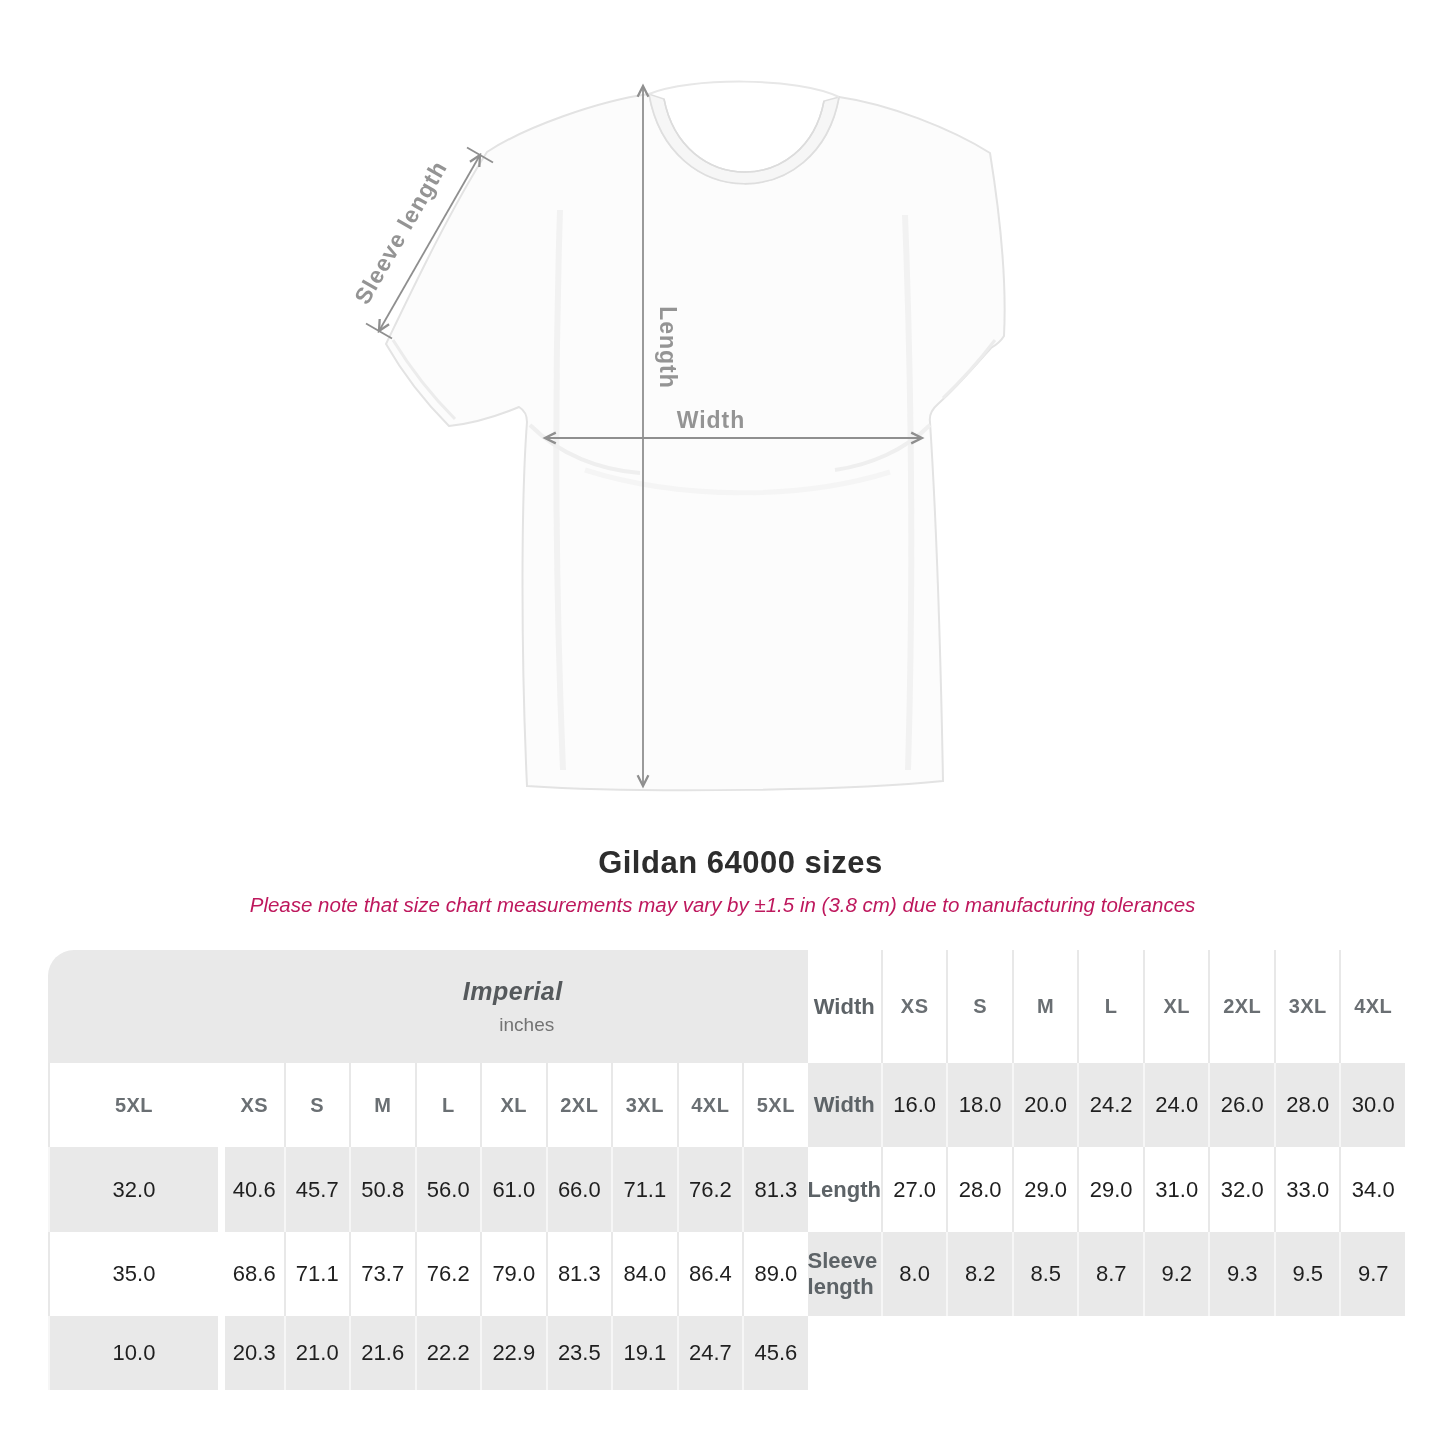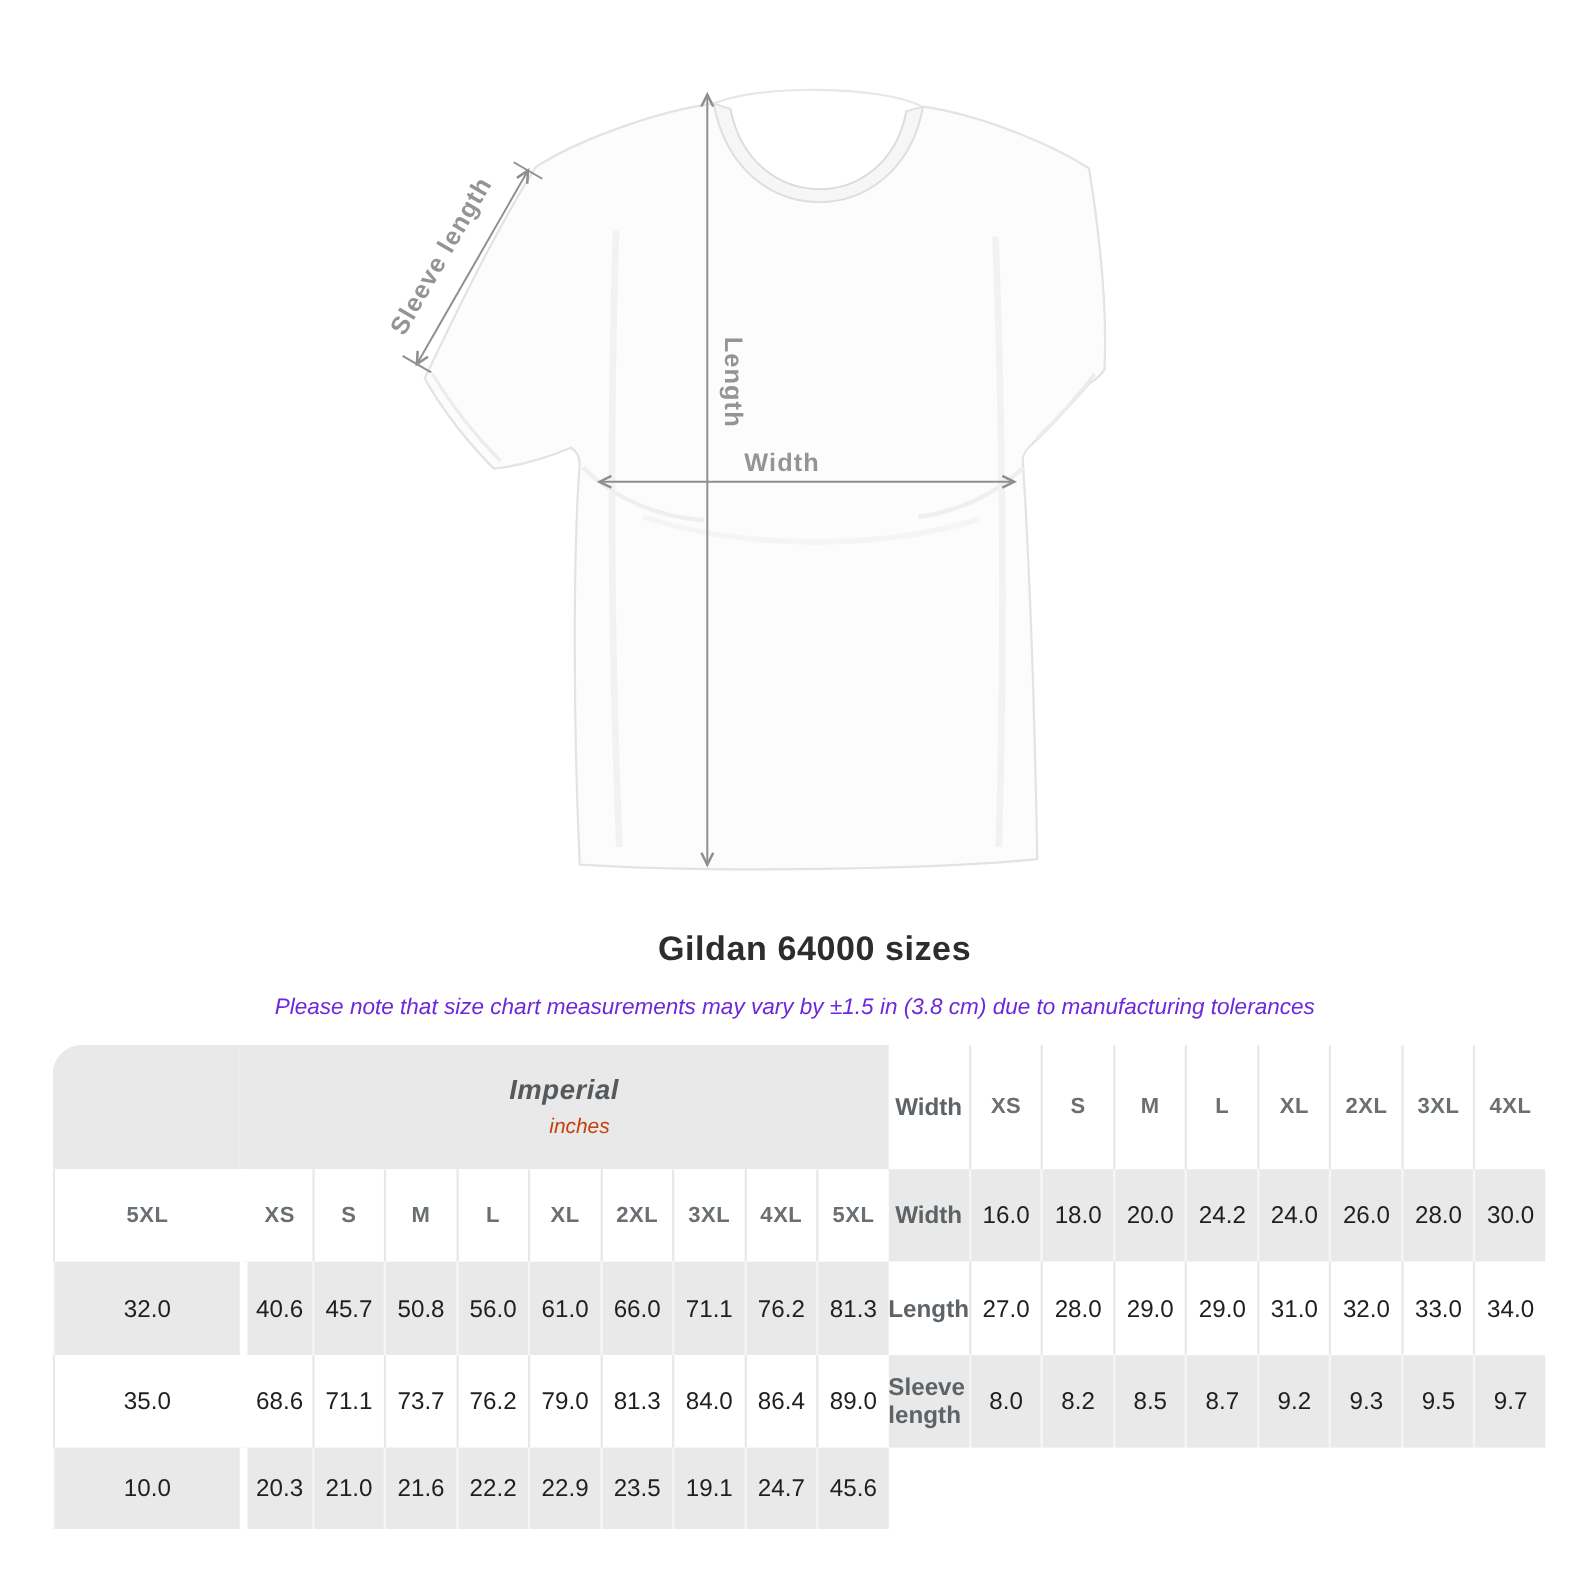--- a/index.html
+++ b/index.html
@@ -13,37 +13,37 @@
     font-size:23px; letter-spacing:1px; white-space:nowrap; text-align:center; }
   .lab-sleeve { left:301px; top:219px; width:200px; transform:rotate(-60deg); }
   .lab-length { left:617px; top:334px; width:100px; transform:rotate(90deg); }
   .lab-width  { left:611px; top:407px; width:200px; }
 
   
   .page-title { position:absolute; top:845px; left:0; width:100%;
     text-align:center; font-size:31px; font-weight:bold; color:#2d2d2d;
     letter-spacing:0.5px;padding-left:36px; }
   .page-subtitle { position:absolute; top:893px; left:0; width:100%;
-    text-align:center; font-size:20.5px; font-style:italic; color:#6d28d9;margin-top:11px; }
+    text-align:center; font-size:20.5px; font-style:italic; color:#be185d; }
 
   
   .size-table { position:absolute; left:48px; top:950px; width:1357px; height:496px;
     display:grid;
     grid-template-columns:170px repeat(18, 1fr);
     grid-template-rows:113px 84px 85px 84px 74px;
     border-radius:26px; overflow:hidden; background:#ffffff; }
 
   .band { background:#e9e9e9; display:flex; flex-direction:column;
     align-items:center; justify-content:center; }
   .band-corner { grid-row:1; grid-column:1; }
   .band-imp { grid-row:1; grid-column:2 / span 9; }
   .band-met { grid-row:1; grid-column:11 / span 9; }
   .sec-title { font-style:italic; font-weight:bold; font-size:25px;
     color:#55595c; letter-spacing:0.5px; }
-  .sec-unit { font-style:italic; font-size:19px; color:#c2410c; margin-top:8px;margin-left:28px; }
+  .sec-unit { font-size:19px; color:#737373; margin-top:8px;margin-left:28px; }
 
   .c { display:flex; align-items:center; justify-content:center;
     font-size:22px; color:#1f1f1f; }
   .c.w { background:#ffffff; border-left:2px solid #e8e8e8; }
   .c.g { background:#e9e9e9; border-left:2px solid #f6f6f6; }
   .c.first { border-left:none; }
   .c.m0 { border-left-width:7px; border-left-color:#ffffff; }
   .c.lab { font-weight:bold; color:#5d6367; border-left:none; font-size:22px; }
   .c.szhead { font-weight:bold; color:#6a6f73; font-size:20px; letter-spacing:0.5px; }
 </style>

